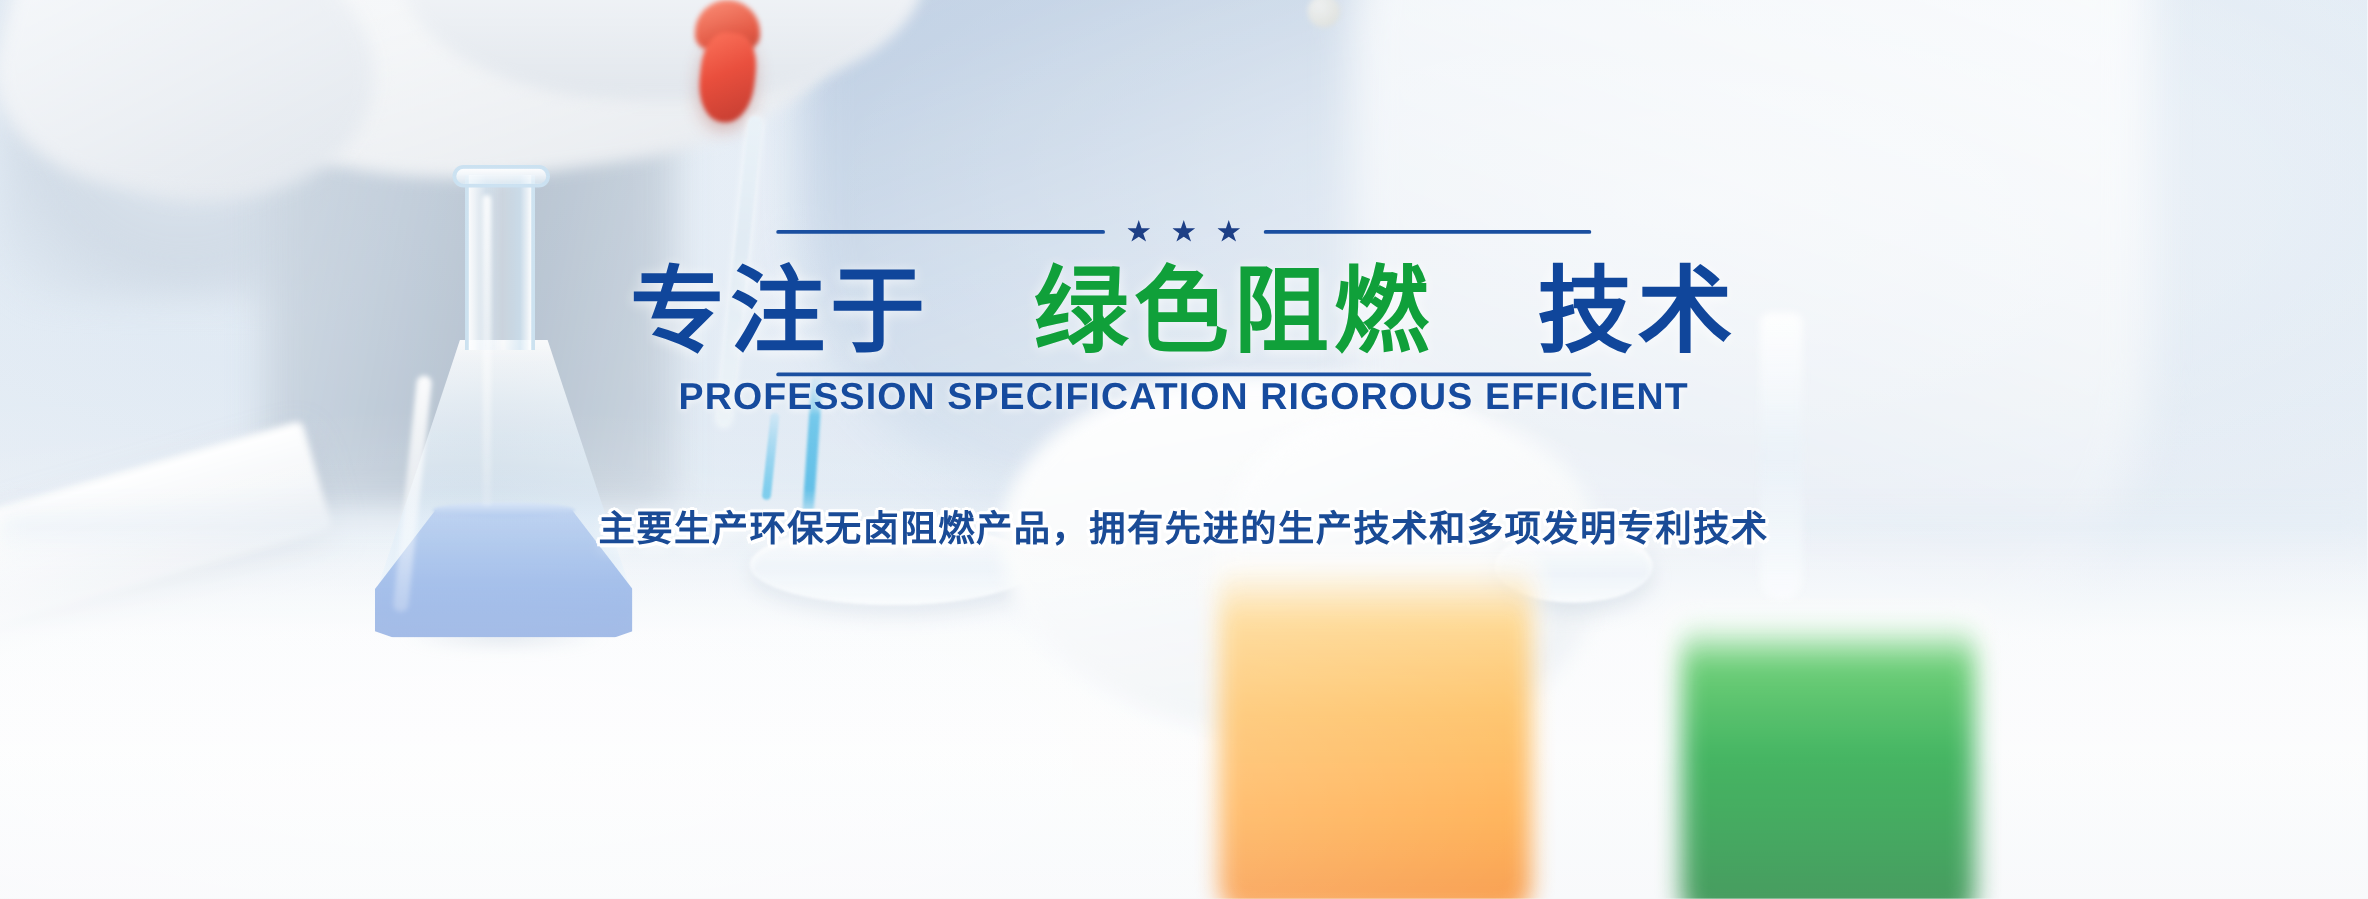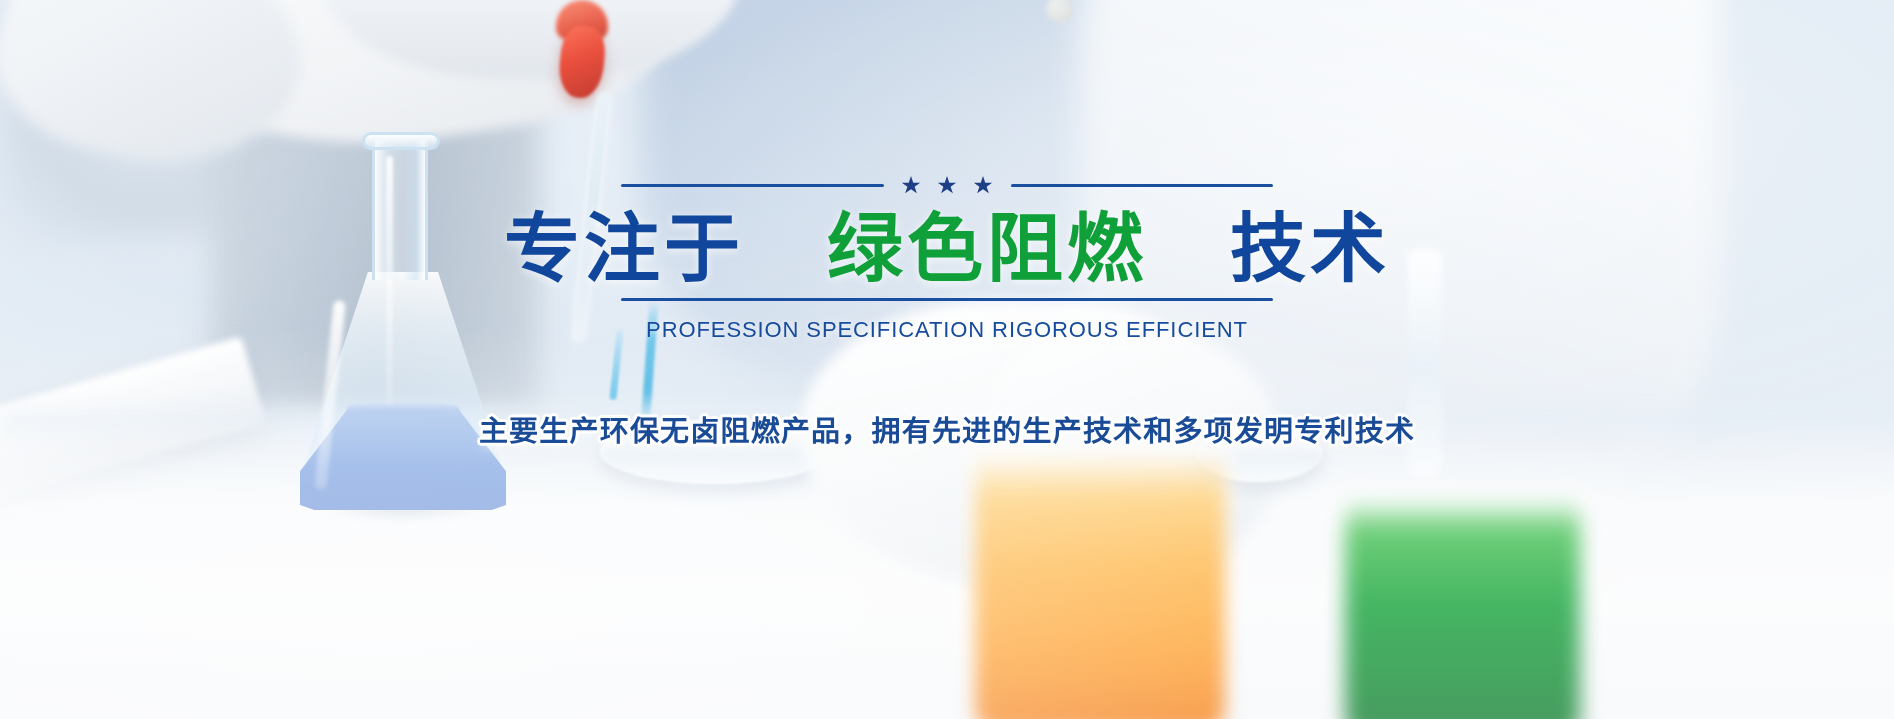--- a/index.html
+++ b/index.html
@@ -320,25 +320,24 @@
   
   .rule-under{
     margin-top:8px;
     width:652px; height:3px;
     background:#1a4fa0;
     border-radius:2px;
   }
 
   
   .subtitle-en{
-    margin-top:16px;
     color:#164b9e;
     font-family:"Liberation Sans","DejaVu Sans",sans-serif;
-    font-size:22px;
-    font-weight:normal;
+    font-size:30px;
+    font-weight:bold;
     letter-spacing:.9px;
     white-space:nowrap;
     text-shadow:0 1px 6px rgba(255,255,255,.8);
   }
 
   
   .tagline{
     margin-top:64px;
     color:#1a4b96;
     font-family:"DejaVu Sans","Liberation Sans",sans-serif;

